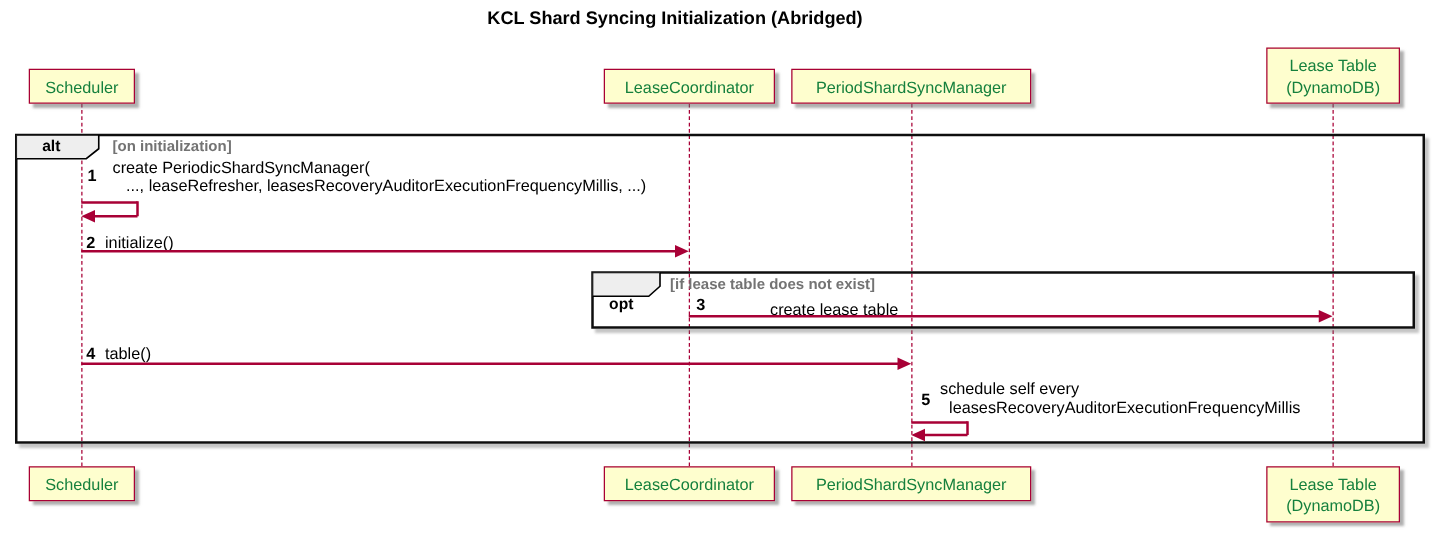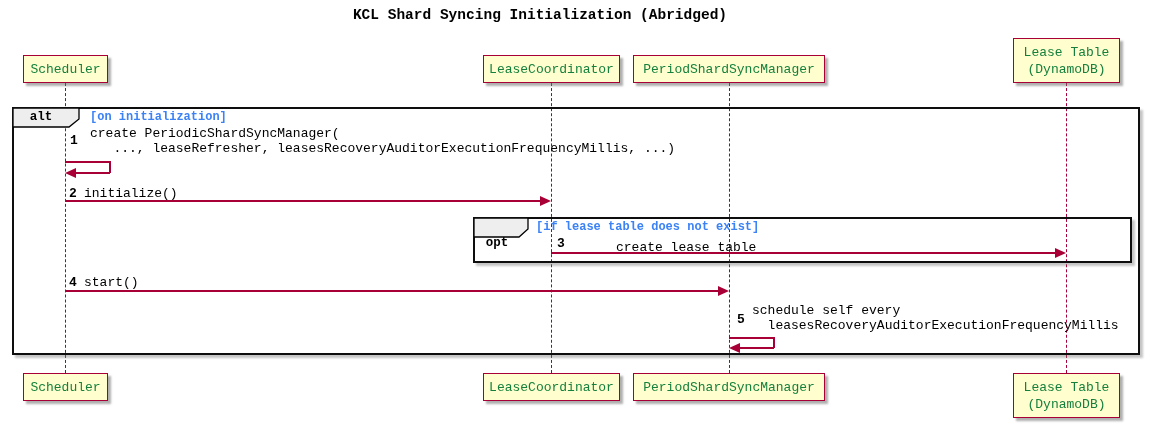--- a/index.html
+++ b/index.html
@@ -1,34 +1,34 @@
 <!DOCTYPE html>
 <html><head>
 <meta charset="utf-8">
 <style>
   html,body{margin:0;padding:0;background:#ffffff;}
   #canvas{
     position:relative;width:1151px;height:429px;background:#ffffff;
-    font-family:Liberation Mono, monospace;overflow:hidden;
+    font-family:Liberation Sans, sans-serif;overflow:hidden;
   }
   .title{
     position:absolute;left:200px;top:7px;width:680px;text-align:center;
     font-size:14.5px;font-weight:bold;color:#000;
   }
   .lifeline{position:absolute;top:83px;height:290px;width:0;border-left:1px dashed #A80036;}
   .pbox{
     position:absolute;box-sizing:border-box;background:#FEFECE;border:1.5px solid #A80036;
     box-shadow:3px 3px 2px rgba(110,110,110,.55);
     display:flex;align-items:center;justify-content:center;
     font-size:13px;color:#15803d;text-align:center;white-space:pre-line;line-height:17px;
   }
   .frame{position:absolute;box-sizing:border-box;border:2px solid #0e0e0e;box-shadow:3px 3px 2px rgba(110,110,110,.4);}
   .pent{position:absolute;}
   .flabel{position:absolute;font-size:12.5px;font-weight:bold;color:#000;text-align:center;}
-  .guard{position:absolute;font-size:12px;font-weight:bold;color:#3b82f6;}
+  .guard{position:absolute;font-size:12px;font-weight:bold;color:#737373;}
   .mline{position:absolute;height:1.5px;background:#A80036;}
   .vline{position:absolute;width:1.5px;background:#A80036;}
   .head-r{position:absolute;width:0;height:0;border-left:11px solid #A80036;border-top:5px solid transparent;border-bottom:5px solid transparent;}
   .head-l{position:absolute;width:0;height:0;border-right:11px solid #A80036;border-top:5px solid transparent;border-bottom:5px solid transparent;}
   .msgnum{position:absolute;font-size:13px;font-weight:bold;color:#000;}
   .msgtext{position:absolute;font-size:13px;color:#000;white-space:pre-wrap;line-height:15px;}
 </style>
 </head>
 <body>
 
@@ -67,21 +67,21 @@
   <div class="msgtext" style="left:84px;top:186px;">initialize()</div>
   <div class="mline" style="left:65px;top:200px;width:476px;"></div>
   <div class="head-r" style="left:540px;top:196px;"></div>
 
   <div class="msgnum" style="left:557px;top:236px;">3</div>
   <div class="msgtext" style="left:572px;top:240px;margin-left:44px;">create lease table</div>
   <div class="mline" style="left:551px;top:252px;width:505px;"></div>
   <div class="head-r" style="left:1055px;top:248px;"></div>
 
   <div class="msgnum" style="left:69px;top:275px;">4</div>
-  <div class="msgtext" style="left:84px;top:275px;">start()</div>
+  <div class="msgtext" style="left:84px;top:275px;">table()</div>
   <div class="mline" style="left:65px;top:290px;width:654px;"></div>
   <div class="head-r" style="left:718px;top:286px;"></div>
 
   <div class="msgnum" style="left:737px;top:312px;">5</div>
   <div class="msgtext" style="left:752px;top:303px;">schedule self every
   leasesRecoveryAuditorExecutionFrequencyMillis</div>
   <div class="mline" style="left:729px;top:337px;width:45px;"></div>
   <div class="vline" style="left:773px;top:337px;height:11px;"></div>
   <div class="mline" style="left:740px;top:347px;width:34px;"></div>
   <div class="head-l" style="left:729px;top:343px;"></div>

